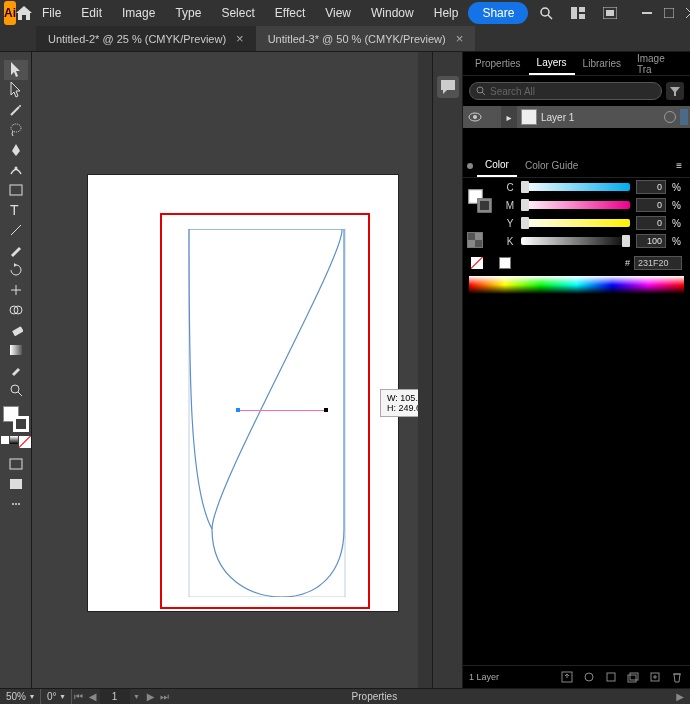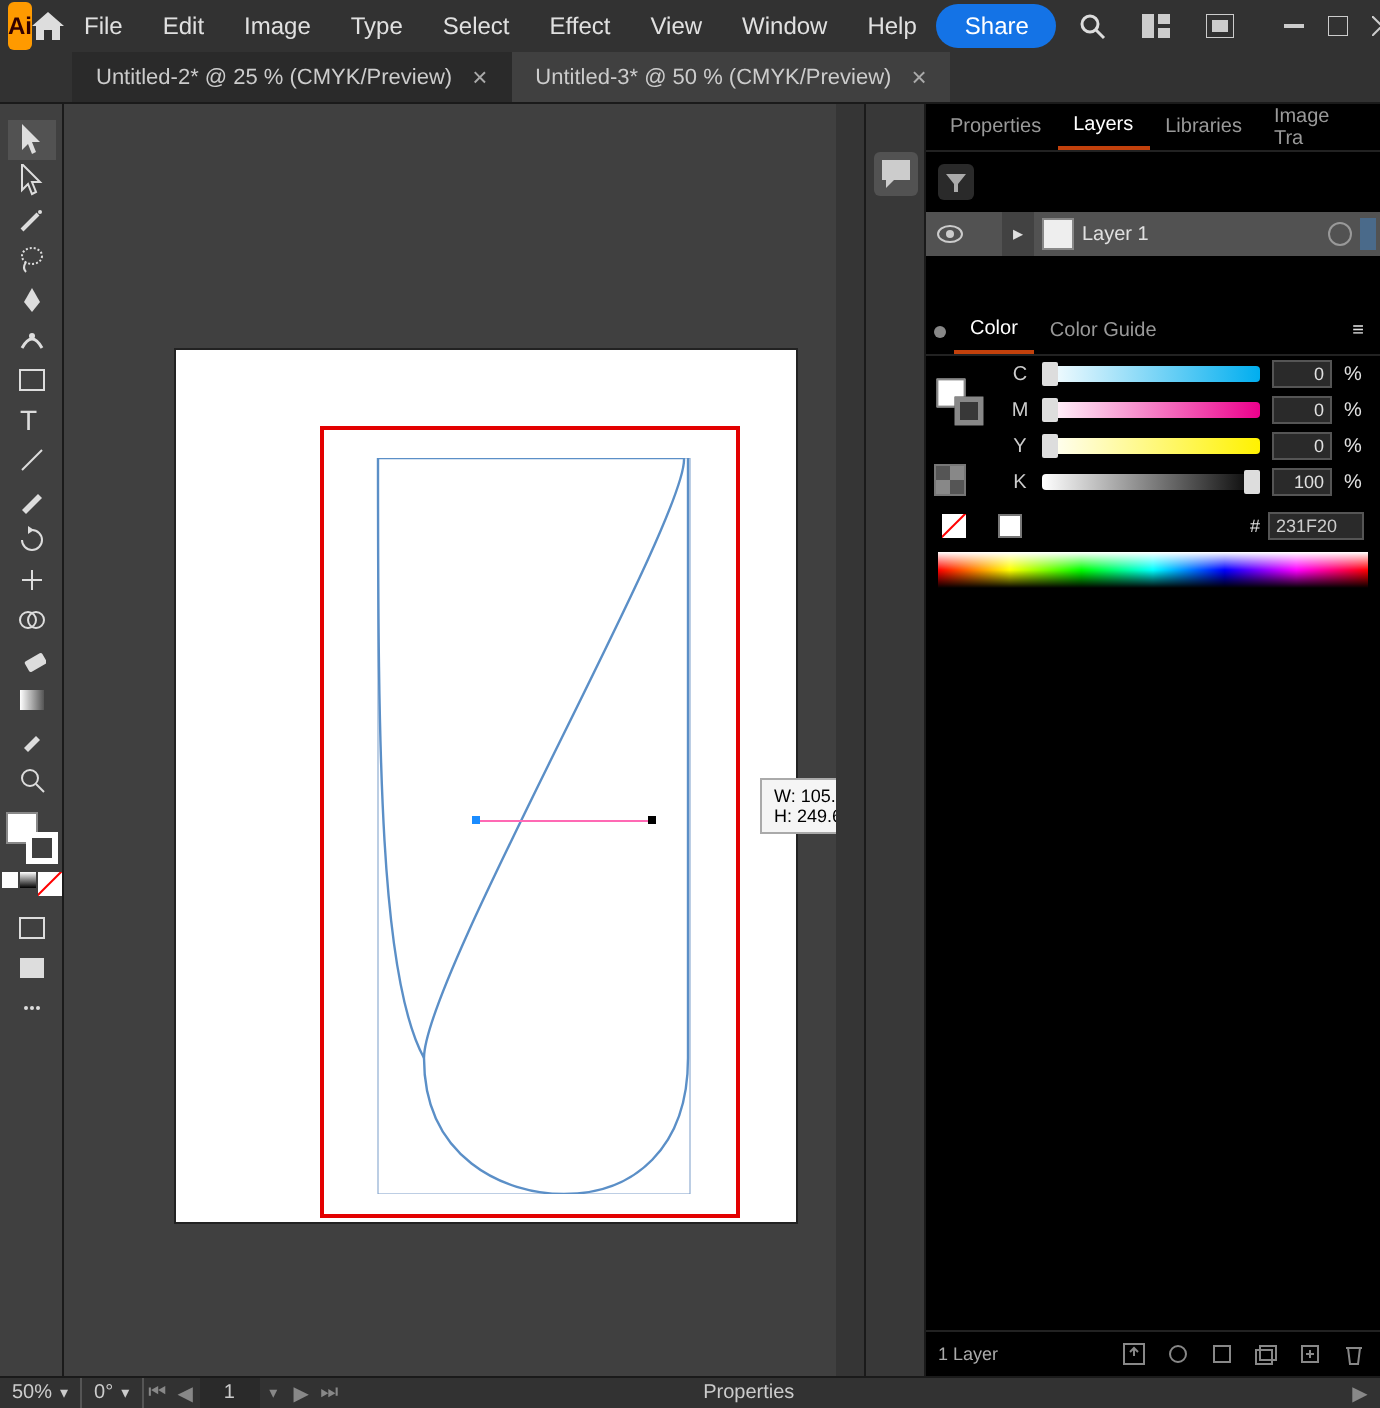--- a/index.html
+++ b/index.html
@@ -40,21 +40,21 @@
   .tooltip { position: absolute; left: 348px; top: 337px; background: #f5f5f5; color: #000; font-size: 9px; padding: 3px 6px; border: 1px solid #aaa; white-space: pre; }
   .anchor-dot { position: absolute; width: 4px; height: 4px; background: #1a8cff; }
   .pink-line { position: absolute; height: 1px; background: #ff69b4; }
   
   .side-strip { width: 30px; background: #383838; border-left: 1px solid #1a1a1a; display: flex; flex-direction: column; align-items: center; padding-top: 24px; }
   .side-strip .bubble { width: 22px; height: 22px; background: #525252; border-radius: 3px; }
   
   .panels { width: 228px; background: #000000; border-left: 1px solid #1a1a1a; display: flex; flex-direction: column; }
   .panel-tabs { display: flex; font-size: 10px; border-bottom: 1px solid #222; height: 24px; align-items: center; padding: 0 4px; }
   .panel-tab { padding: 5px 8px; color: #999; cursor: pointer; }
-  .panel-tab.active { color: #fff; border-bottom: 2px solid #c2410c; }
+  .panel-tab.active { color: #fff; border-bottom: 2px solid #ffffff; }
   .panel-menu { margin-left: auto; padding: 0 4px; }
   
   .search-row { padding: 6px; display: flex; gap: 4px; }
   .search-field { flex: 1; background: #2a2a2a; border: 1px solid #555; border-radius: 10px; height: 18px; display: flex; align-items: center; padding: 0 6px; font-size: 10px; color: #777; gap: 4px; }
   .filter-btn { width: 18px; height: 18px; background: #2a2a2a; border-radius: 3px; display: flex; align-items: center; justify-content: center; }
   
   .layer-row { display: flex; align-items: center; background: #525252; height: 22px; font-size: 10px; }
   .layer-vis { width: 24px; display: flex; justify-content: center; }
   .layer-expand { width: 16px; display: flex; justify-content: center; background: #424242; height: 100%; align-items: center; }
   .layer-thumb { width: 16px; height: 16px; background: #eee; margin: 0 4px; border: 1px solid #888; }
@@ -317,20 +317,27 @@
 
   <div class="panels">
     <div class="panel-tabs">
       <div class="panel-tab">Properties</div>
       <div class="panel-tab active">Layers</div>
       <div class="panel-tab">Libraries</div>
       <div class="panel-tab">Image Tra</div>
 
     </div>
     <div class="search-row">
+      <div class="search-field">
+        <svg width="10" height="10">
+            <circle cx="4" cy="4" r="3" stroke="#888" fill="none"></circle>
+            <line x1="6" y1="6" x2="9" y2="9" stroke="#888"></line>
+          </svg>
+        <span style="color:#666">Search All</span>
+      </div>
       <div class="filter-btn">
         <svg width="12" height="12">
             <path d="M1 2 H11 L7 7 V11 L5 11 V7 Z" fill="#aaa"></path>
           </svg>
       </div>
     </div>
     <div class="layer-row">
       <div class="layer-vis">
           <svg width="14" height="10">
             <ellipse cx="7" cy="5" rx="6" ry="4" stroke="#ccc" fill="none"></ellipse>

